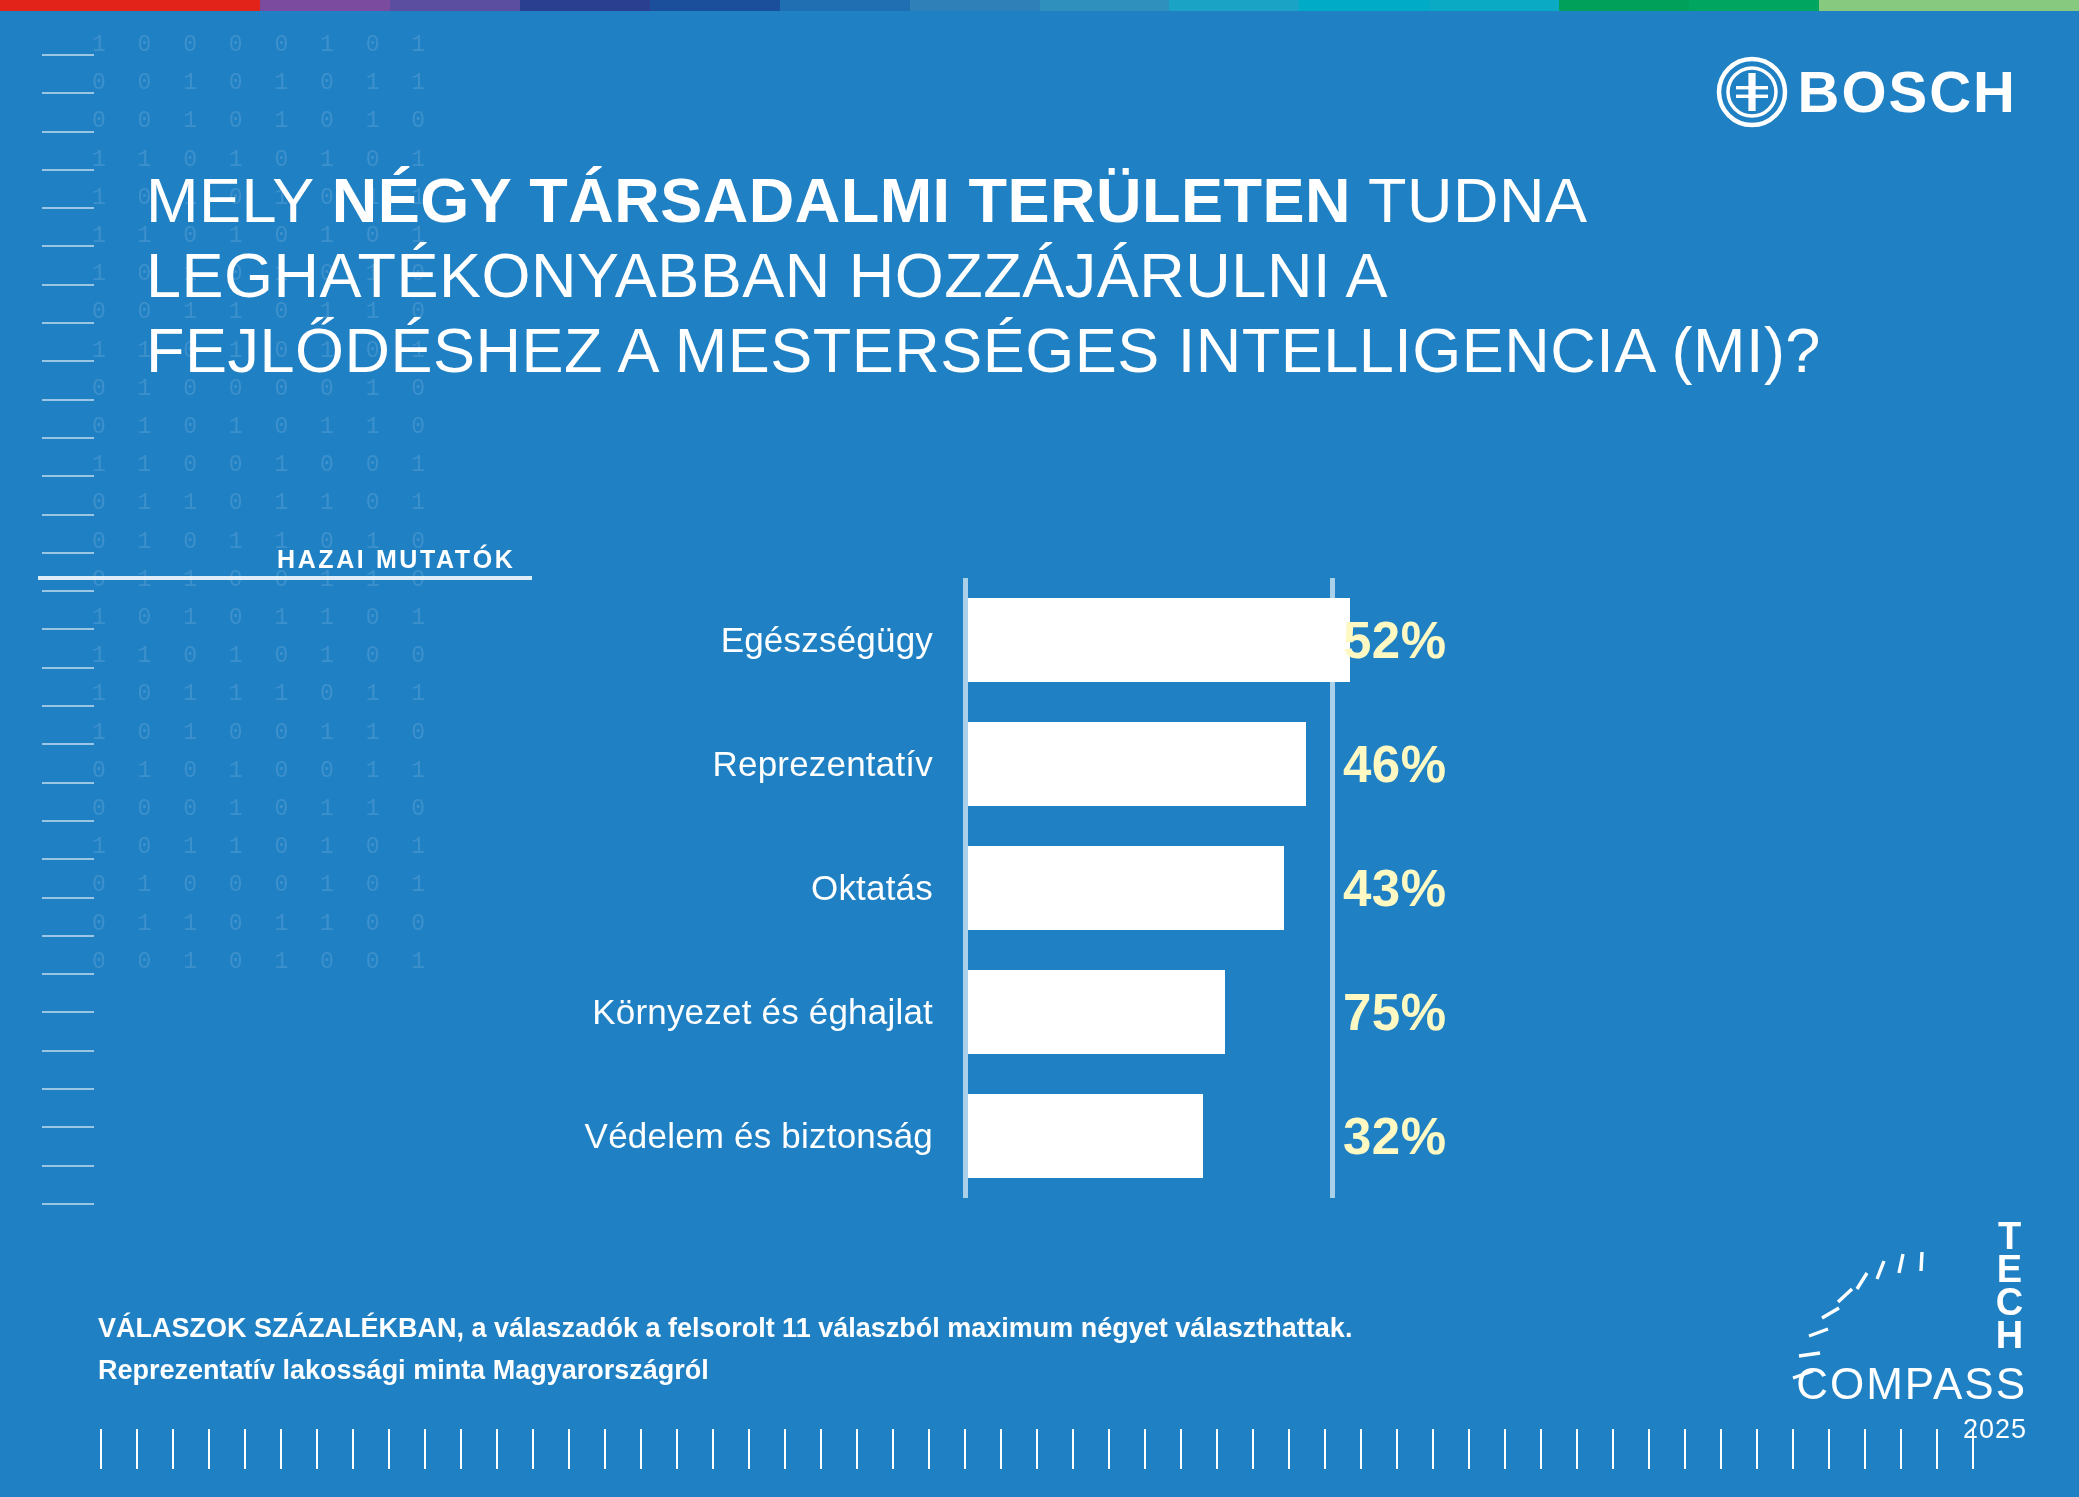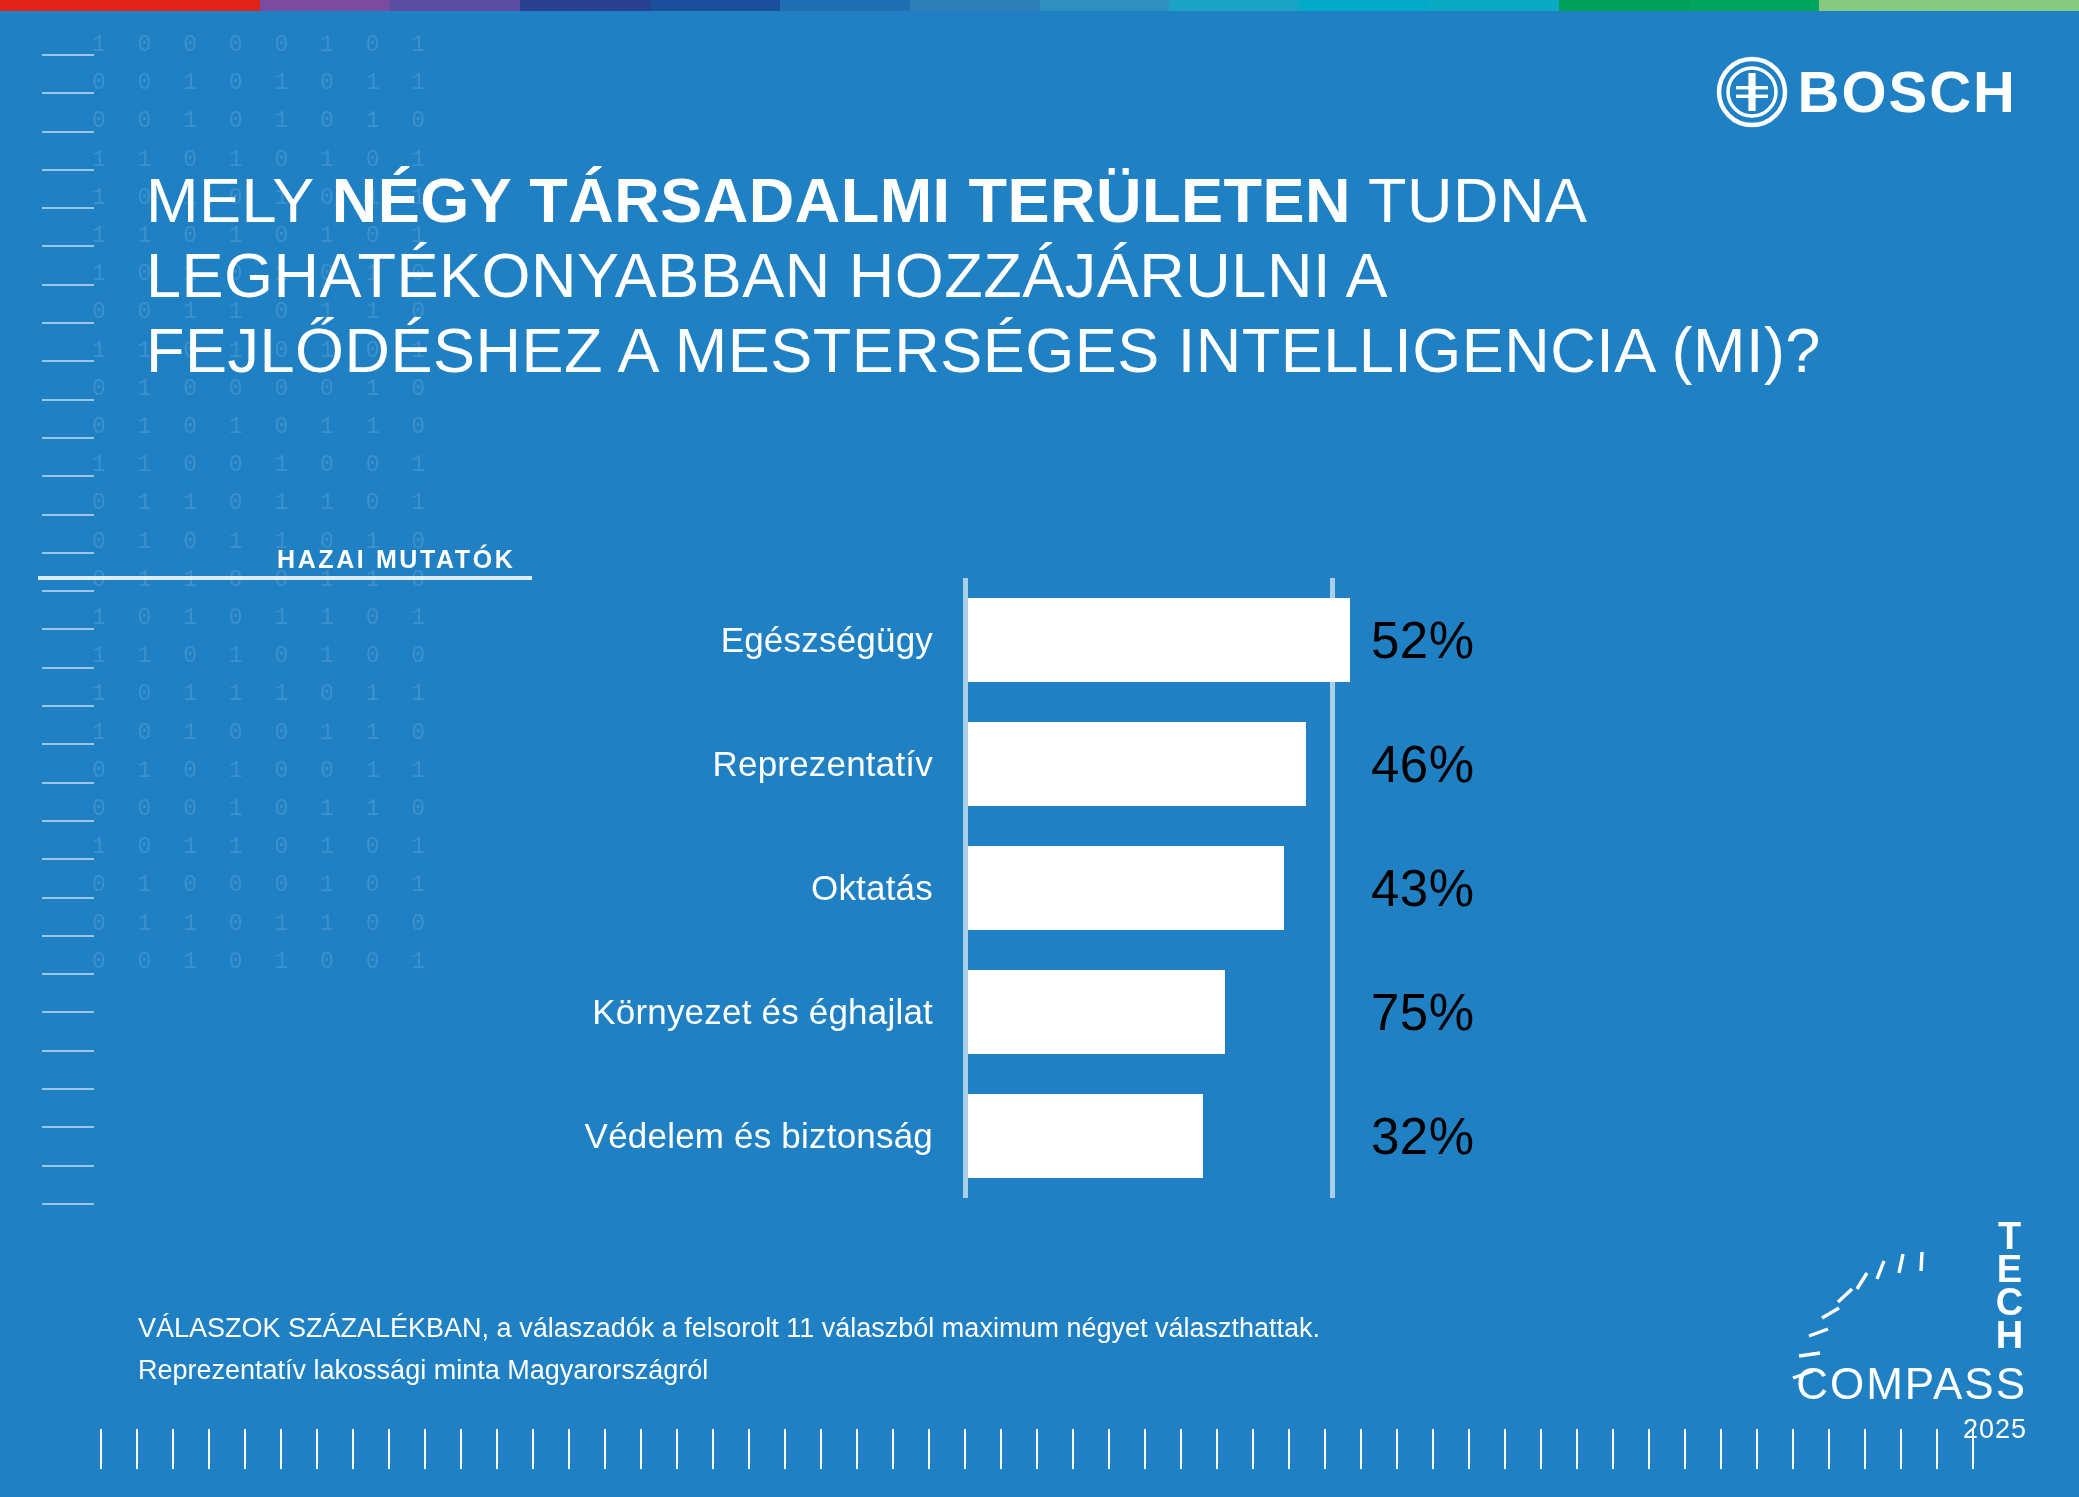--- a/index.html
+++ b/index.html
@@ -140,39 +140,38 @@
   }
   .bar-fill {
     position:absolute;
     left:5px; top:50%;
     transform:translateY(-50%);
     height:84px;
     background:#ffffff;
   }
   .bar-value {
     position:absolute;
-    left:408px; top:50%;
+    left:380px; top:50%;
     transform:translateY(-50%);
-    color:#000000;
+    color:#fef9c3;
     font-size:51px;
-    font-weight:normal;
+    font-weight:bold;
     letter-spacing:0.5px;
     white-space:nowrap;
   }
 
   
   #footnote {
     position:absolute;
     left:98px; top:1307px;
     width:1500px;
     color:#ffffff;
     font-size:27px;
     line-height:42px;
-    font-weight:400;
-    margin-left:40px;
+    font-weight:700;
   }
 
   
   #tech-compass {
     position:absolute;
     right:52px; bottom:52px;
     width:248px; height:225px;
   }
   #tc-tech {
     position:absolute;

